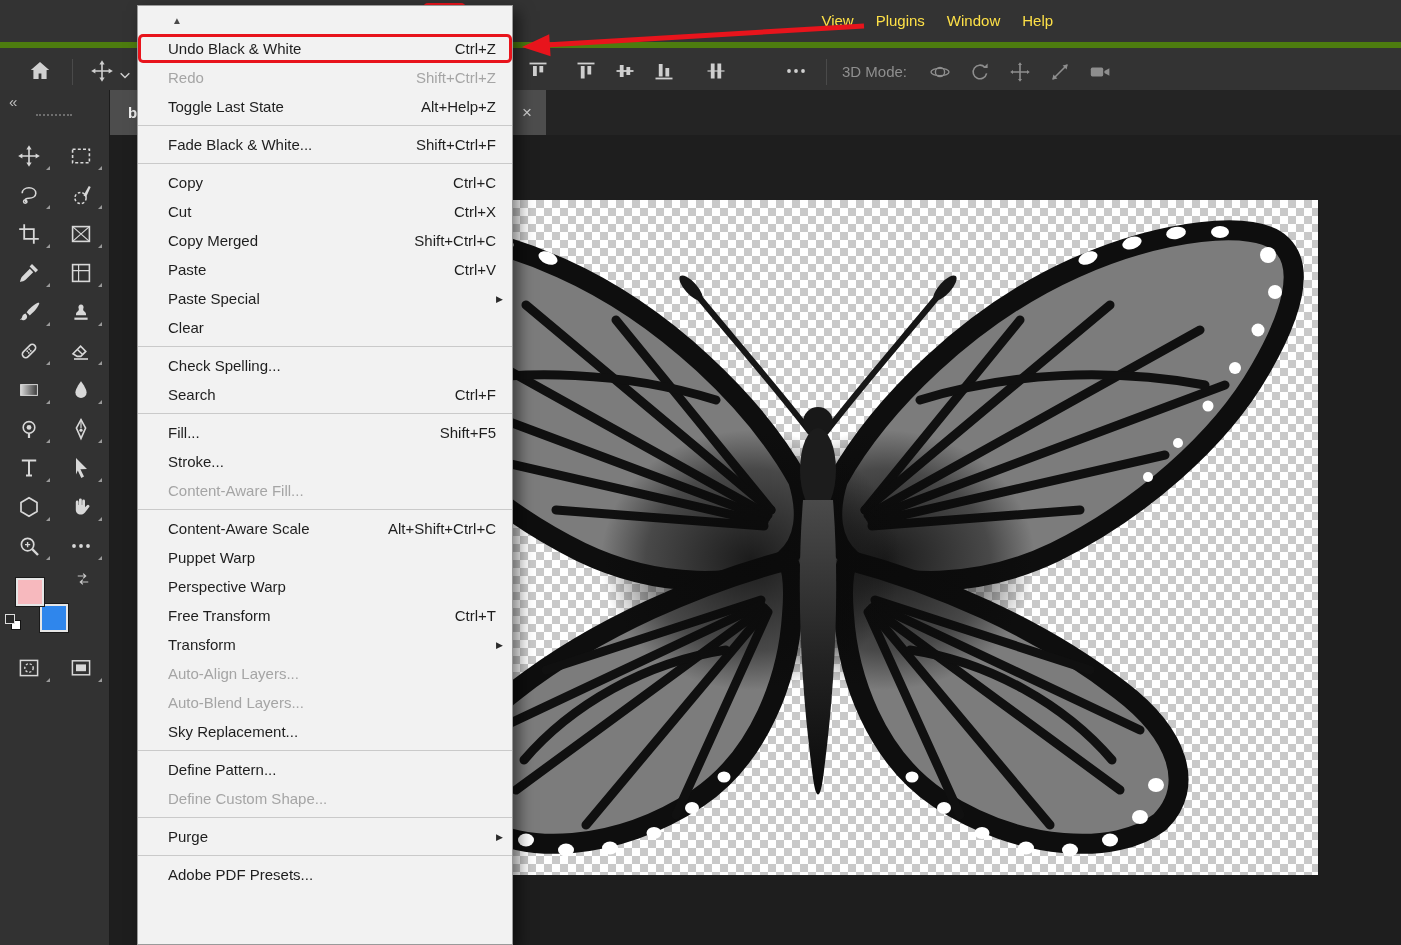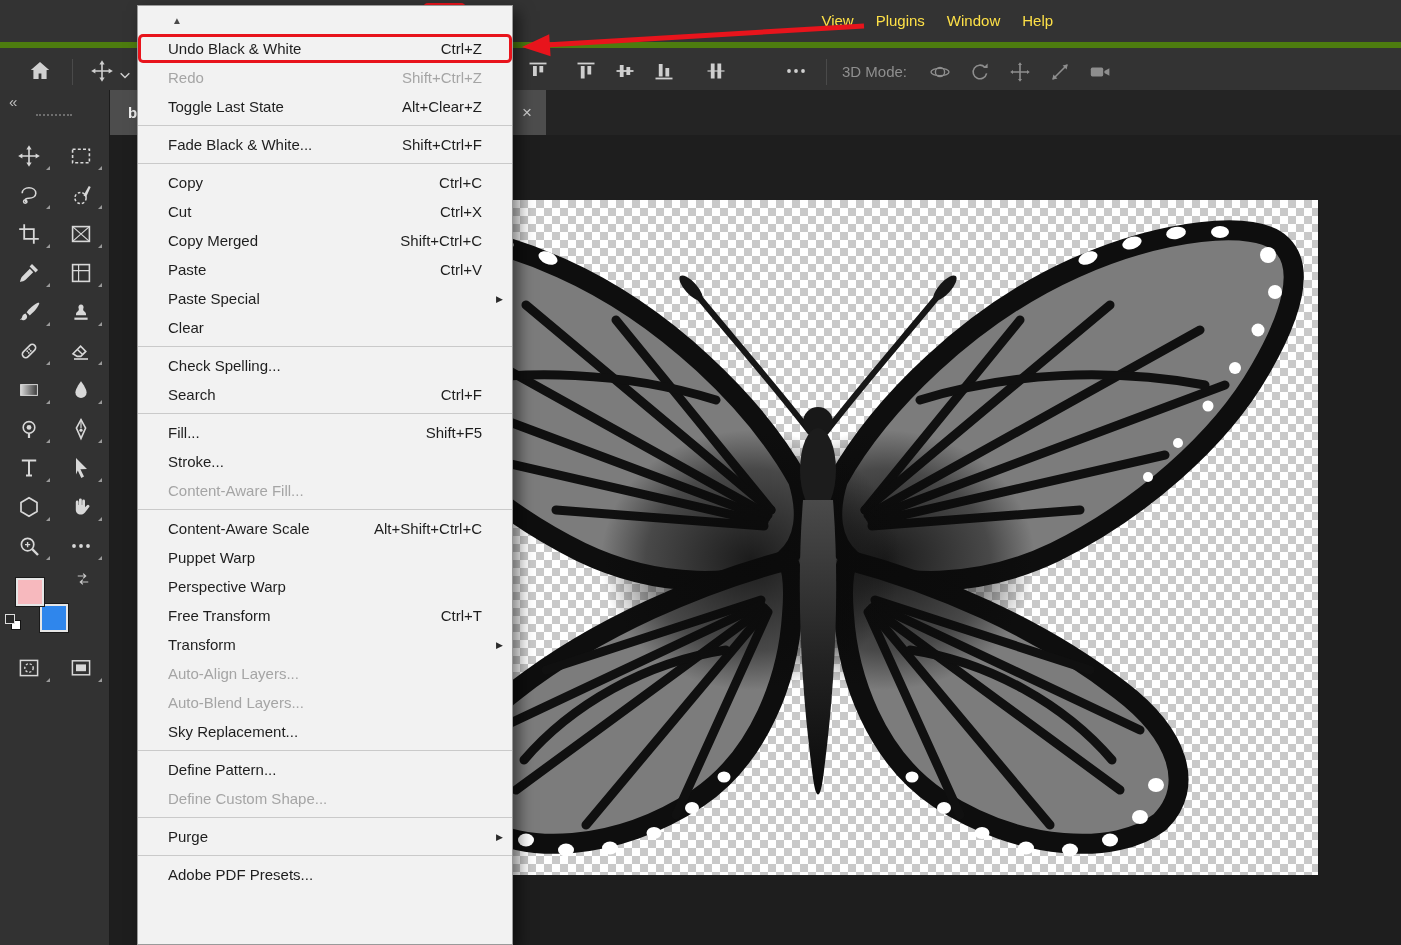--- a/index.html
+++ b/index.html
@@ -60,21 +60,21 @@
 
   
   .document { position:absolute; left:320px; top:200px; width:998px; height:675px; z-index:1; background-color:#fff;
               background-image:conic-gradient(#c9c9c9 25%,#ffffff 0 50%,#c9c9c9 0 75%,#ffffff 0); background-size:16px 16px; }
   .butterfly { position:absolute; left:0; top:0; width:100%; height:100%; }
 
   
   .editmenu { position:absolute; left:137px; top:5px; width:376px; bottom:0; background:#f2f2f2; color:#1e1e1e;
               border:1px solid #9a9a9a; box-shadow:6px 6px 14px rgba(0,0,0,.5); z-index:50; overflow:hidden; }
   .scroll-up { height:28px; display:flex; align-items:center; padding-left:34px; font-size:10px; color:#4a4a4a; }
-  .menu-row { height:29px; display:flex; align-items:center; padding:0 30px 0 30px; font-size:15px; position:relative; cursor:default; }
+  .menu-row { height:29px; display:flex; align-items:center; padding:0 16px 0 30px; font-size:15px; position:relative; cursor:default; }
   .menu-row .mi-label { white-space:nowrap; }
   .menu-row .mi-short { margin-left:auto; padding-left:20px; white-space:nowrap; }
   .menu-row .mi-sub { position:absolute; right:9px; top:50%; transform:translateY(-50%); font-size:9px; color:#2a2a2a; }
   .menu-row.disabled { color:#a5a5a5;gap:32px; }
   .menu-row.annotated { box-shadow:inset 0 0 0 3px var(--accent); border-radius:5px; }
   .menu-sep { height:1px; background:#cacaca; margin:4px 0; }
 
   
   .overlay { position:absolute; left:0; top:0; z-index:70; pointer-events:none; }
 </style>
@@ -426,21 +426,21 @@
       <div class="menu-row annotated">
         <span class="mi-label">Undo Black &amp; White</span>
         <span class="mi-short">Ctrl+Z</span>
       </div>
       <div class="menu-row disabled">
         <span class="mi-label">Redo</span>
         <span class="mi-short">Shift+Ctrl+Z</span>
       </div>
       <div class="menu-row">
         <span class="mi-label">Toggle Last State</span>
-        <span class="mi-short">Alt+Clear+Z</span>
+        <span class="mi-short">Alt+Help+Z</span>
       </div>
       <div class="menu-sep"></div>
       <div class="menu-row">
         <span class="mi-label">Fade Black &amp; White...</span>
         <span class="mi-short">Shift+Ctrl+F</span>
       </div>
       <div class="menu-sep"></div>
       <div class="menu-row">
         <span class="mi-label">Copy</span>
         <span class="mi-short">Ctrl+C</span>

